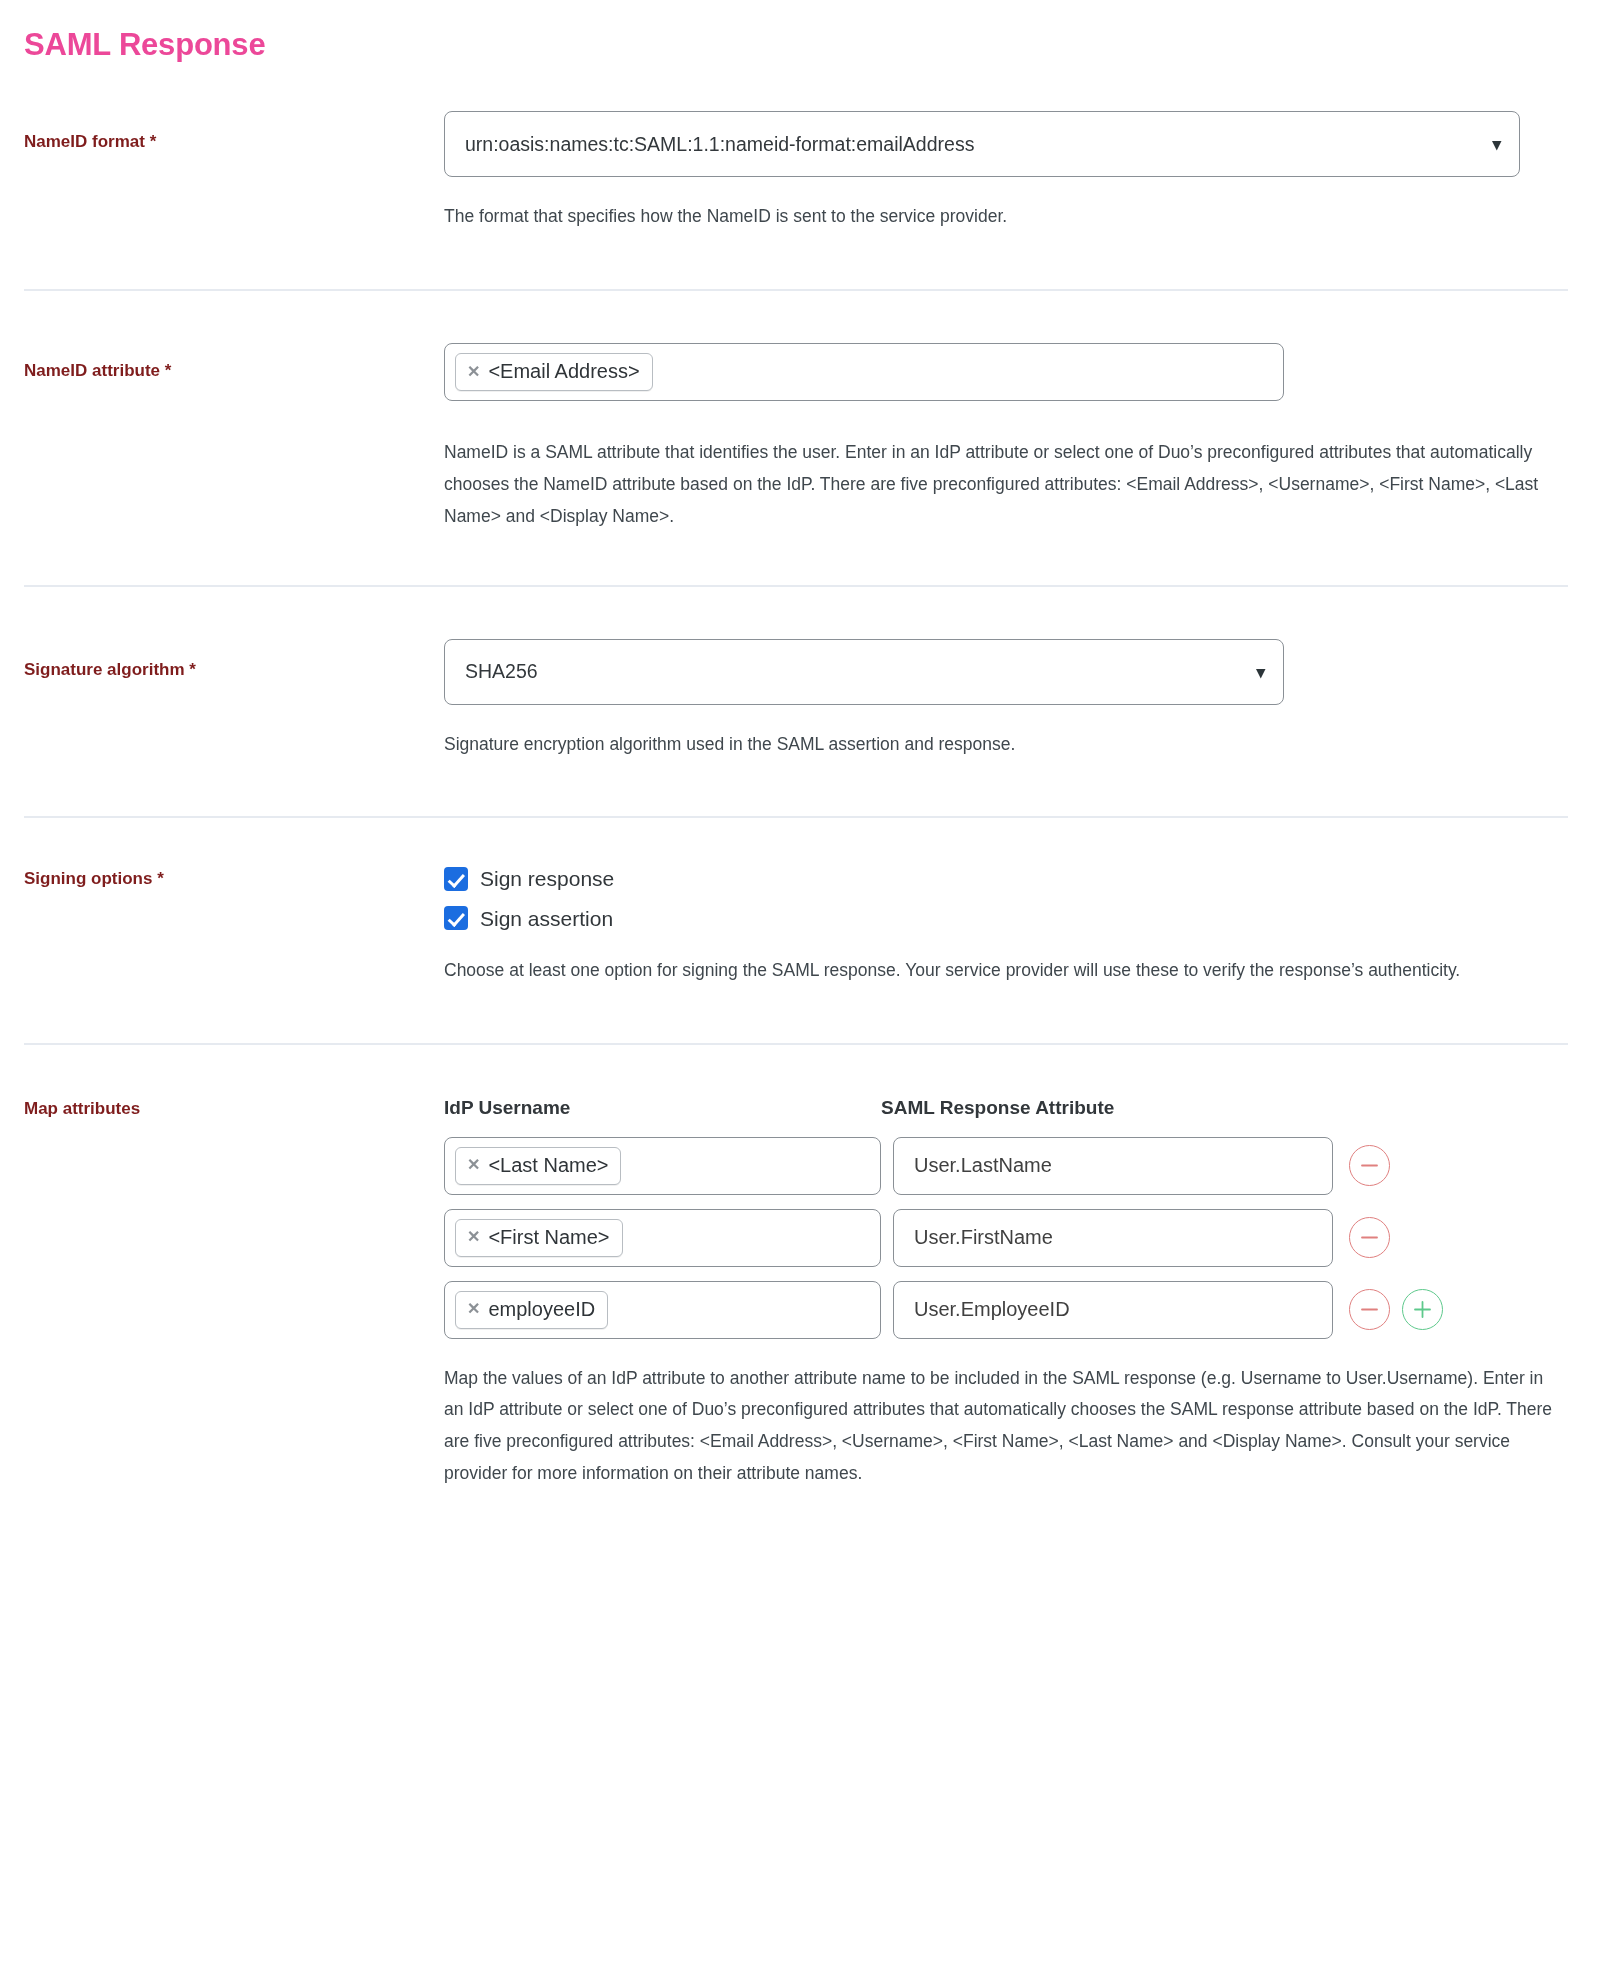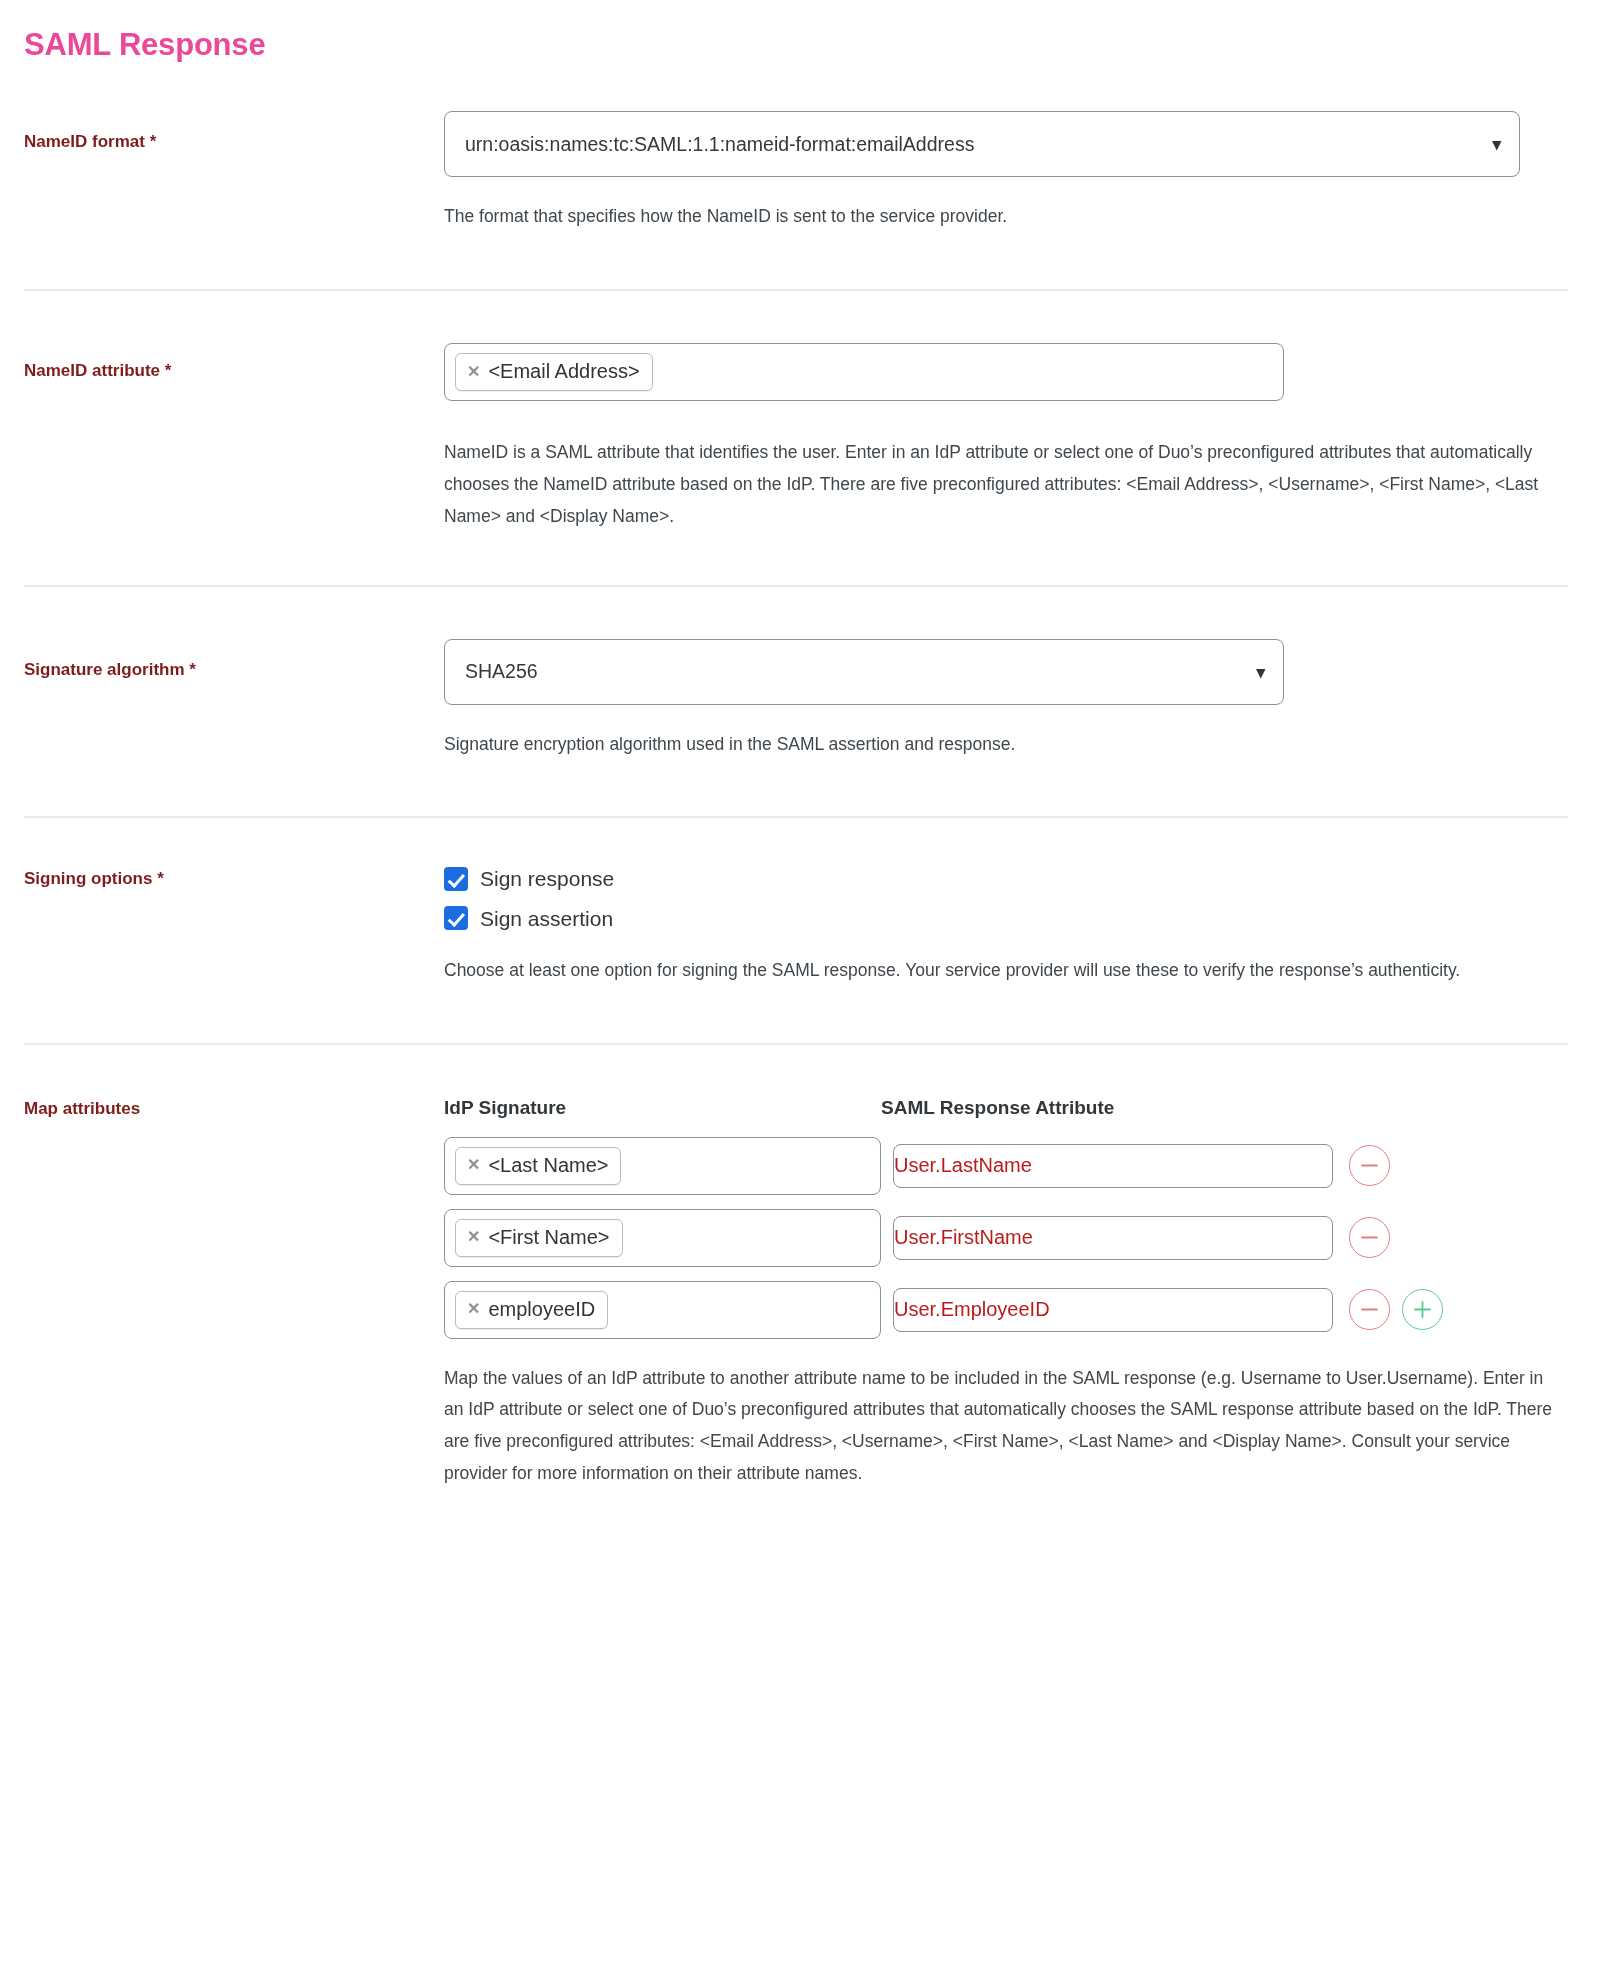--- a/index.html
+++ b/index.html
@@ -185,26 +185,26 @@
   }
   .map-cell-saml {
     width: 440px;
     flex: 0 0 440px;
     margin-right: 16px;
   }
   .plain-input {
     border: 1.6px solid #8a9096;
     border-radius: 8px;
     background: #ffffff;
-    height: 44px;
-    display: flex;
-    align-items: center;
-    padding: 0 0;
+    height: 58px;
+    display: flex;
+    align-items: center;
+    padding: 0 20px;
     font-size: 20px;
-    color: #b91c1c;
+    color: #404040;
   }
   .circ-btn {
     width: 41px;
     height: 41px;
     border-radius: 50%;
     display: inline-flex;
     align-items: center;
     justify-content: center;
     margin-right: 12px;
     cursor: pointer;
@@ -288,21 +288,21 @@
     </div>
   </div>
 
   <div class="divider" style="margin-top:56px; width:1544px;"></div>
 
   <div class="row" style="padding-top:52px;">
     <div class="row-label" style="padding-top:1px;">Map attributes</div>
     <div class="row-field">
 
       <div class="map-head">
-        <div class="col-idp">IdP Signature</div>
+        <div class="col-idp">IdP Username</div>
         <div class="col-saml">SAML Response Attribute</div>
       </div>
 
       <div class="map-row">
         <div class="map-cell-idp">
           <div class="tag-input">
             <span class="chip">
               <span class="chip-x">✕</span>
               <span>&lt;Last Name&gt;</span>
             </span>

